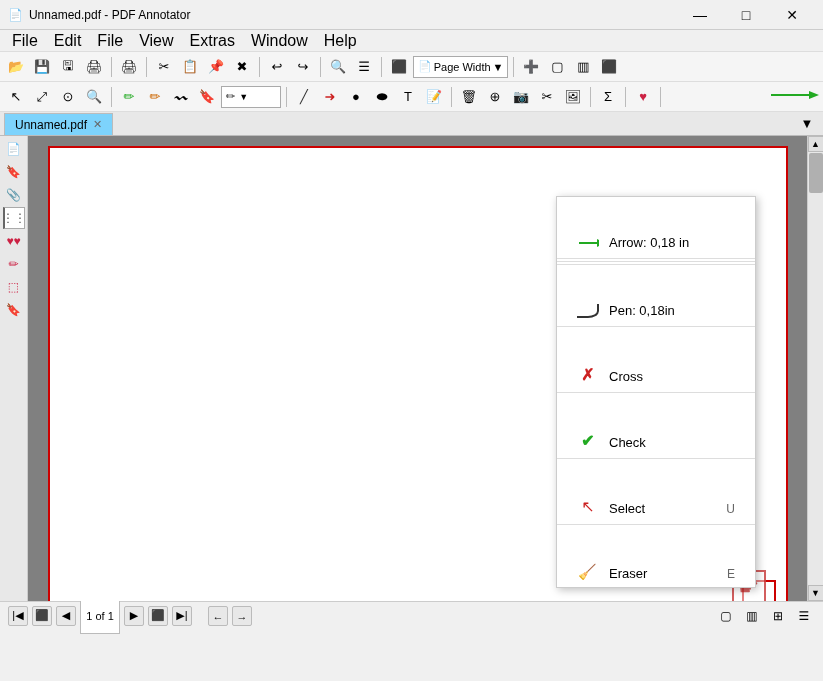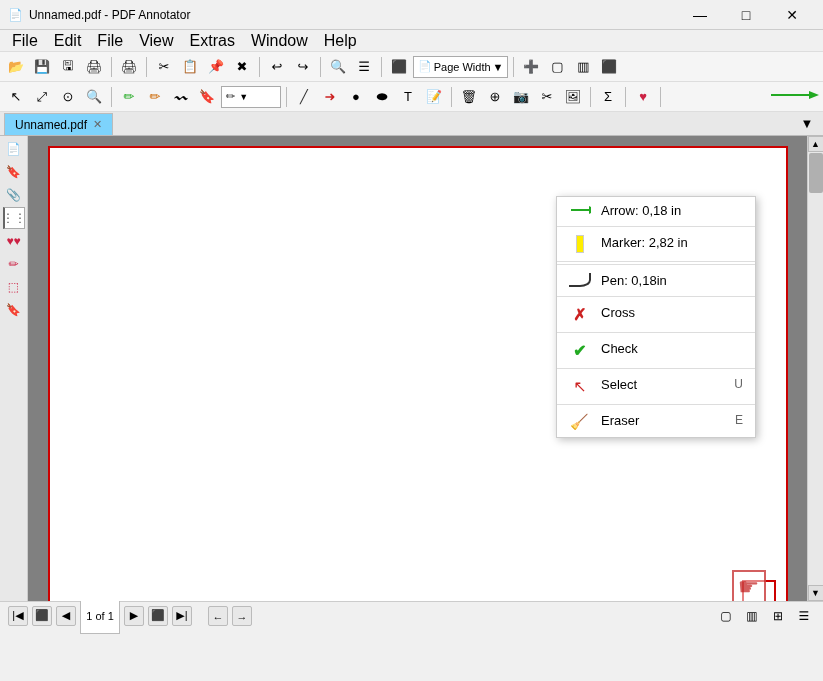--- a/index.html
+++ b/index.html
@@ -152,26 +152,27 @@
       top: 60px;
       left: 528px;
       width: 200px;
       background: white;
       border: 1px solid #ccc;
       box-shadow: 2px 2px 8px rgba(0,0,0,0.25);
       z-index: 100;
     }
     .dd-item {
       display: flex;
-      align-items: flex-start;
-      padding: 6px 12px;
+      align-items: flex-end;
+      padding: 6px 20px;
       cursor: pointer;
       gap: 10px;
       font-size: 13px;
       position: relative;
+      margin-top: 32px;
     }
     .dd-item .dd-icon { width: 22px; display: flex; align-items: center; justify-content: center; }
     .dd-item .dd-label { flex: 1; }
     .dd-item .dd-shortcut { color: #666; font-size: 12px; }
     .dd-sep { height: 1px; background: #ddd; margin: 2px 0; }
 
     
     #status-bar {
       height: 28px;
       background: #f0f0f0;
@@ -408,26 +409,20 @@
         <div class="dd-icon">
           <svg width="28" height="14">
             <line x1="2" y1="7" x2="20" y2="7" stroke="#22aa22" stroke-width="2"></line>
             <polygon points="20,3 28,7 20,11" fill="#22aa22"></polygon>
           </svg>
         </div>
         <div class="dd-label">Arrow: 0,18 in</div>
       </div>
       <div class="dd-sep"></div>
 
-      <div class="dd-item">
-        <div class="dd-icon">
-          <span class="marker-icon"></span>
-        </div>
-        <div class="dd-label">Marker: 2,82 in</div>
-      </div>
       <div class="dd-sep"></div>
 
       <div class="dd-sep"></div>
 
       <div class="dd-item">
         <div class="dd-icon">
           <span class="pen-curve"></span>
         </div>
         <div class="dd-label">Pen: 0,18in</div>
       </div>

